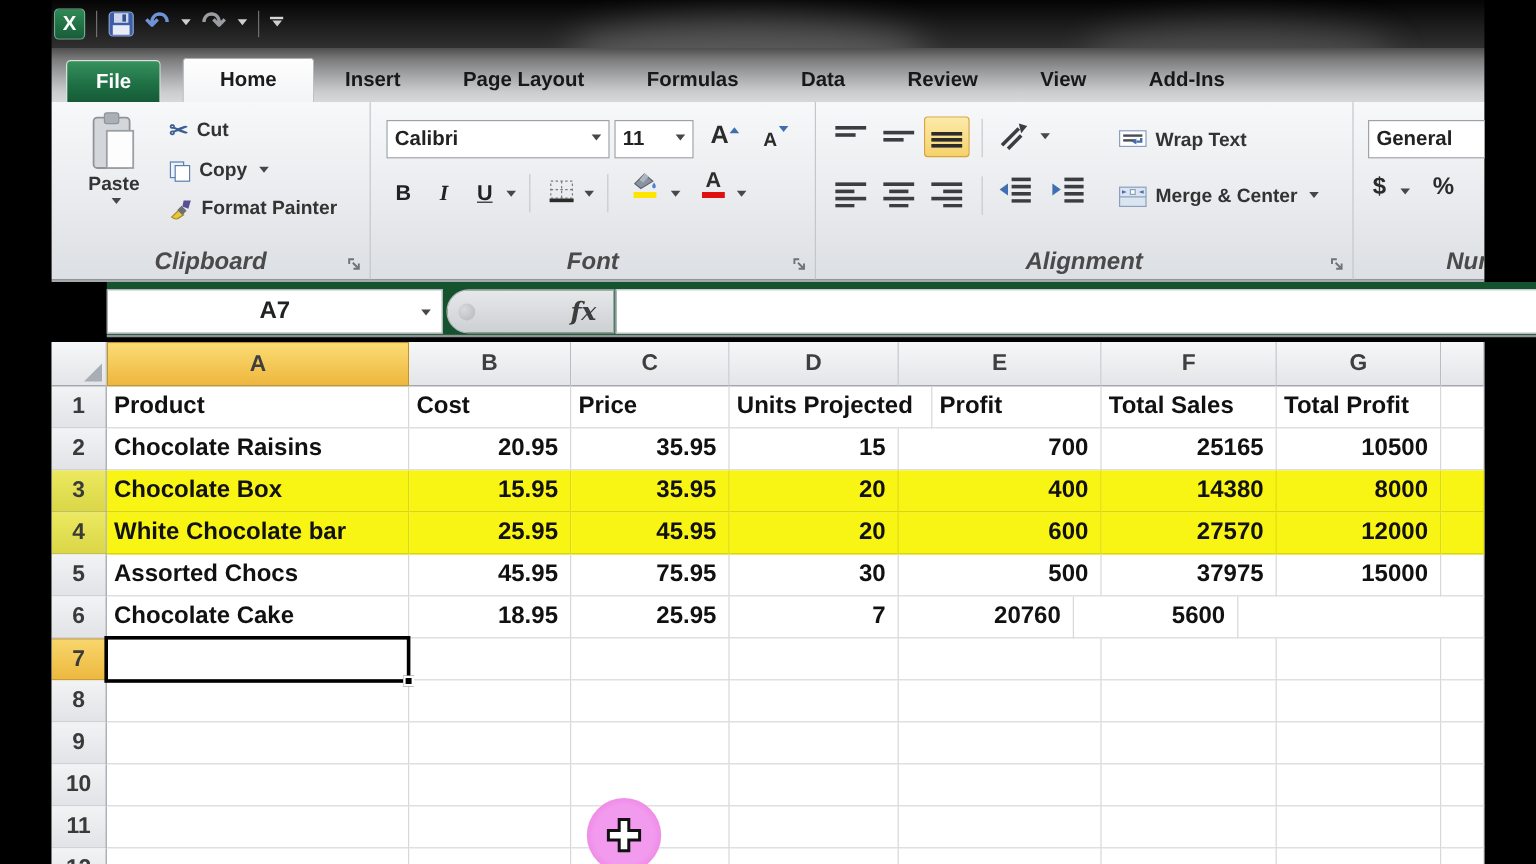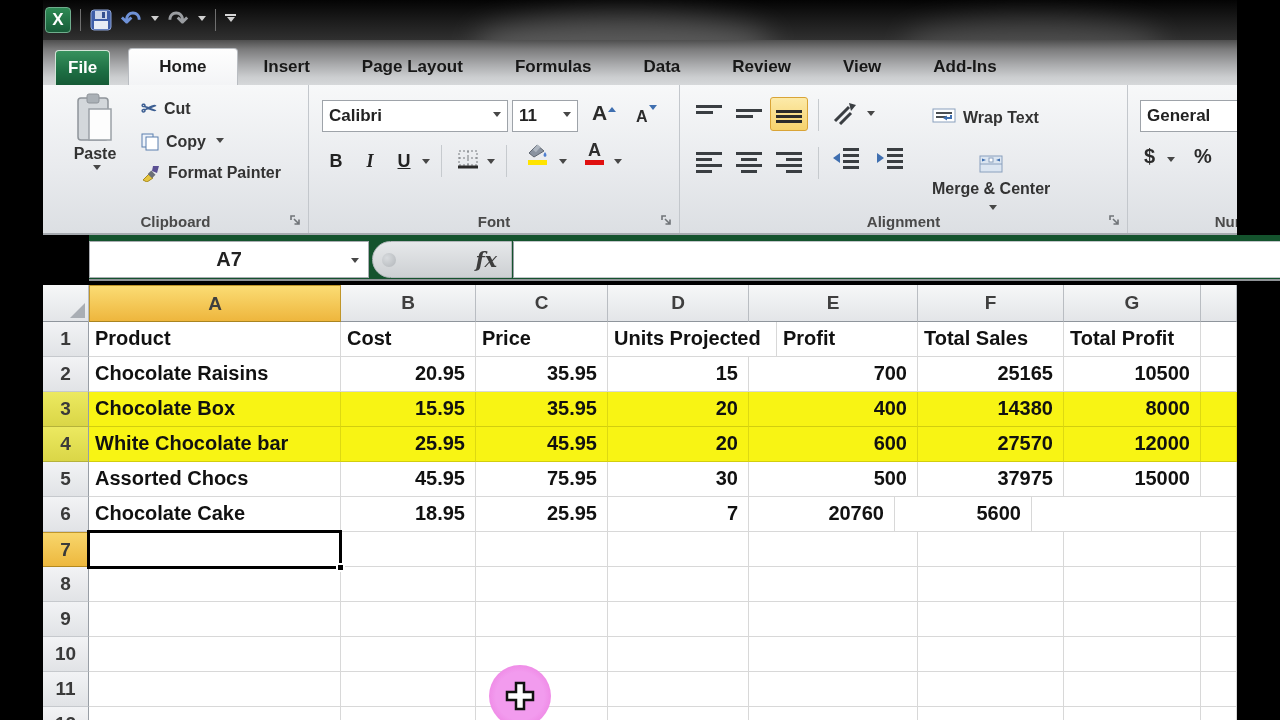--- a/index.html
+++ b/index.html
@@ -24,31 +24,31 @@
   .qcustom{display:flex;flex-direction:column;align-items:center;gap:1px;}
   .qcustom .bar{width:11px;height:2px;background:#d6d6d6;}
 
   
   .tabrow{position:absolute;left:0;top:40px;width:100%;height:45px;
           background:linear-gradient(180deg,#4e4e4e 0%,#7d7d7e 22%,#aaabad 55%,#cbcdcf 82%,#d6d8da 100%);
           display:flex;align-items:flex-end;padding-left:12px;overflow:hidden;}
   .tab{font-size:17px;font-weight:700;color:#181818;padding:8px 26px;line-height:20px;}
   .tab.file{background:linear-gradient(#37915d,#1d6e43 60%,#165a36);color:#fff;
             border-radius:4px 4px 0 0;border:1px solid #d2e4d7;border-bottom:none;
-            padding:7px 12px;margin-right:18px;}
+            padding:7px 24px;margin-right:18px;}
   .tab.active{background:linear-gradient(#fefefe,#f3f4f6);color:#1c1c1c;
               border-radius:4px 4px 0 0;border:1px solid #b9bdc2;border-bottom:none;padding:8px 30px;}
 
   
   .ribbon{position:absolute;left:0;top:85px;width:100%;height:150px;
           background:linear-gradient(180deg,#f7f8f9,#e9ebee 55%,#dcdfe3);
           border-bottom:2px solid #a6aaaf;overflow:hidden;}
   .grp{position:absolute;top:0;height:148px;border-right:1px solid #c3c7cc;}
   .grp-label{position:absolute;bottom:3px;left:0;width:100%;text-align:center;
-             font-size:15px;color:#4a4a4a;font-weight:600;}
+             font-size:20px;color:#4a4a4a;font-weight:600;font-style:italic;}
   .dlg{position:absolute;bottom:6px;right:6px;width:13px;height:13px;}
   .rbtn{display:flex;align-items:center;gap:7px;font-size:16px;font-weight:600;color:#333;}
   .combo{background:#fff;border:1px solid #9ea3a9;height:32px;display:flex;align-items:center;
          padding:0 6px;font-size:17px;font-weight:600;color:#222;}
   .combo .cv{flex:1;}
   .vsep{position:absolute;width:1px;background:#c6cace;height:32px;}
 
   
   .paste-btn{position:absolute;left:14px;top:8px;width:76px;height:116px;display:flex;
              flex-direction:column;align-items:center;gap:2px;font-size:16px;font-weight:600;color:#333;}
@@ -339,21 +339,21 @@
         <span class="rbtn" style="position:absolute;left:252px;top:22px;align-items:flex-end;">
           <svg width="24" height="20" viewBox="0 0 24 20">
             <rect x="1" y="2" width="22" height="13" fill="#fff" stroke="#8aa0bd"></rect>
             <rect x="4" y="5" width="16" height="2" fill="#4a4e52"></rect>
               <rect x="4" y="9" width="10" height="2" fill="#4a4e52"></rect>
             <path d="M19 8 v3 h-4" fill="none" stroke="#3f6fb0" stroke-width="2"></path>
             <polygon points="15,8.5 15,13.5 11,11" fill="#3f6fb0"></polygon>
           </svg>
           <span>Wrap Text</span>
         </span>
-        <span class="rbtn" style="position:absolute;left:252px;top:70px;flex-direction:column;">
+        <span class="rbtn" style="position:absolute;left:252px;top:70px;">
           <svg width="24" height="18" viewBox="0 0 24 18">
             <rect x="1" y="1" width="22" height="16" fill="#dbe5f1" stroke="#8aa0bd"></rect>
             <line x1="1" y1="9" x2="23" y2="9" stroke="#8aa0bd"></line>
             <polygon points="3,3.5 7,5 3,6.5" fill="#3f6fb0"></polygon>
             <polygon points="21,3.5 17,5 21,6.5" fill="#3f6fb0"></polygon>
             <rect x="10" y="3" width="4" height="4" fill="#fff" stroke="#8aa0bd"></rect>
           </svg>
           <span>Merge &amp; Center</span>
           <i class="arr"></i>
         </span>

